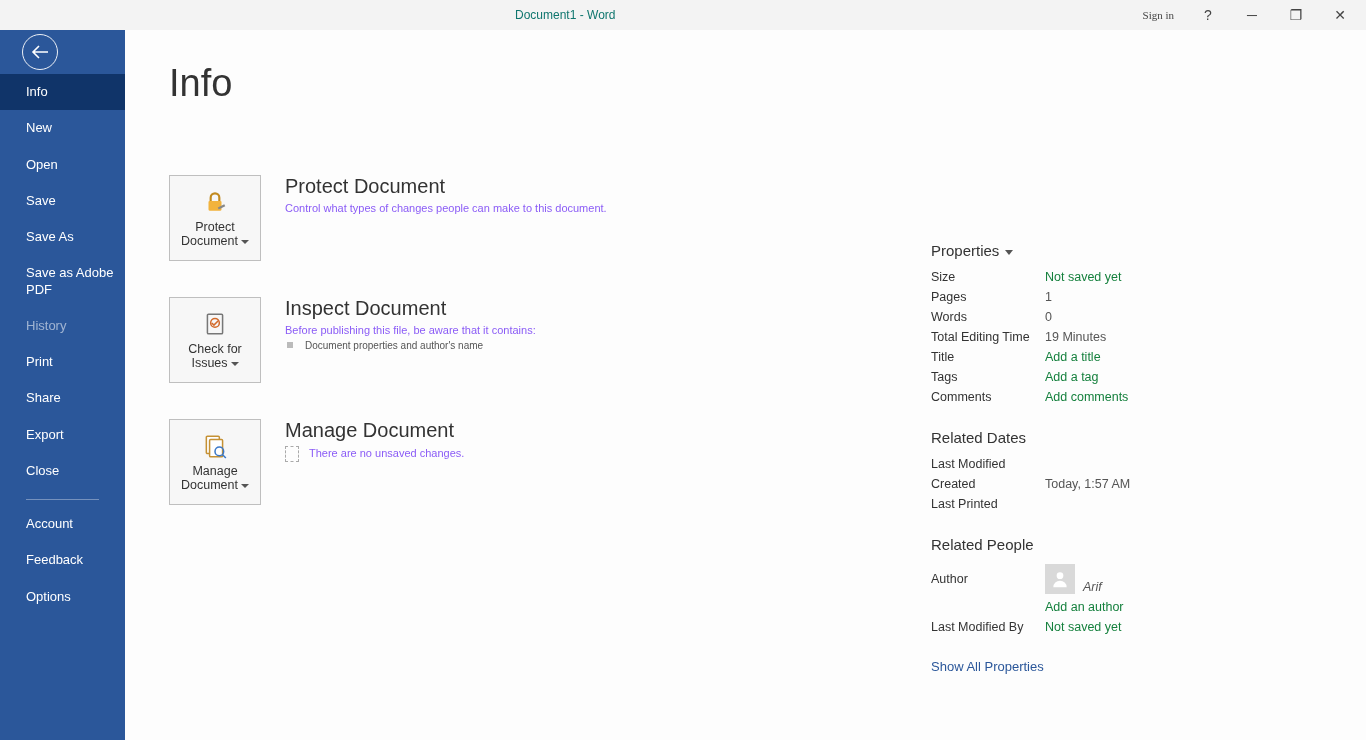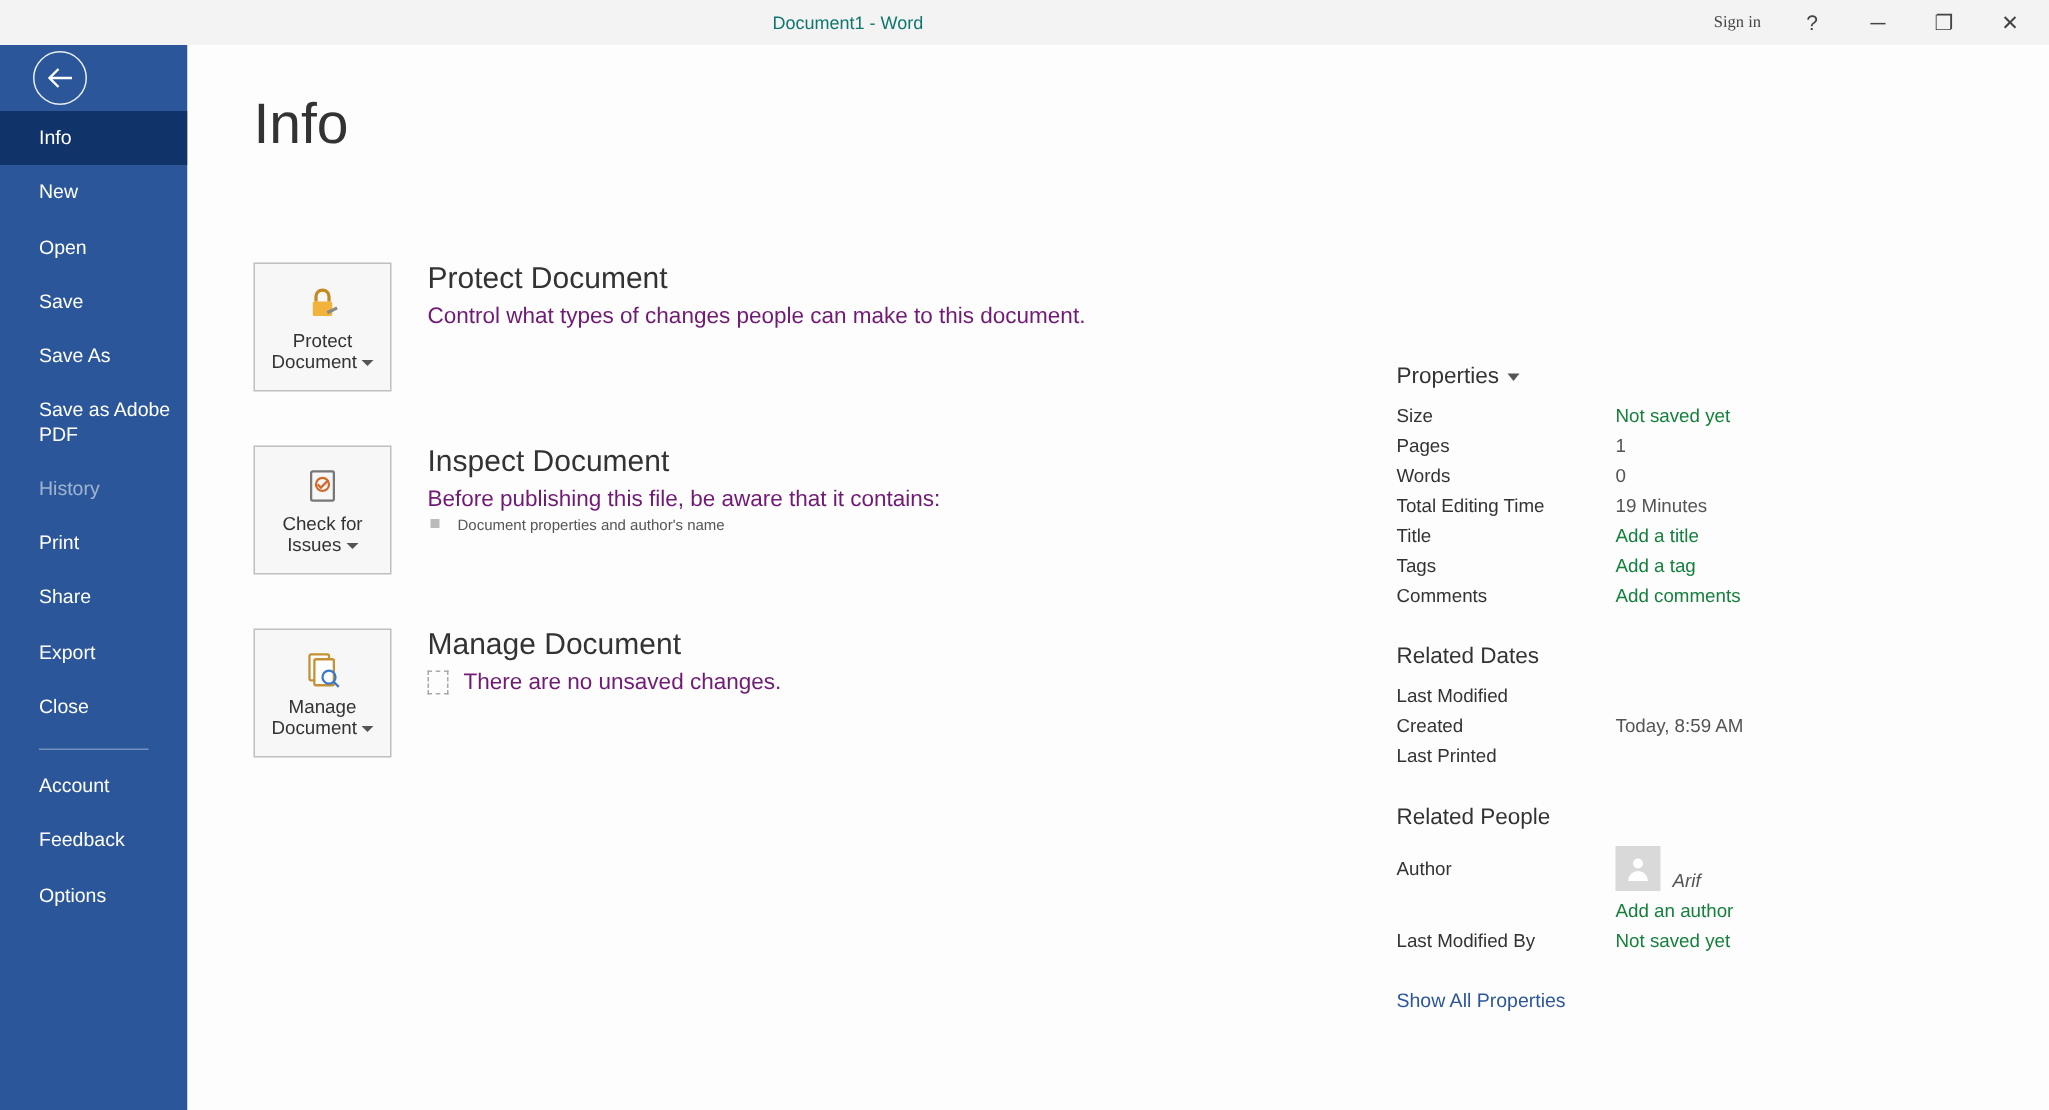--- a/index.html
+++ b/index.html
@@ -132,21 +132,21 @@
   display:inline-block;
   margin-left:3px;
   vertical-align:middle;
 }
 .sec-title {
   font-size: 20px;
   color: #333;
   margin: 0 0 4px 0;
   font-weight: 400;
 }
-.sec-desc { font-size: 15px; color: #701a75; }
+.sec-desc { font-size: 11px; color: #8b5cf6; }
 .sec-list { font-size: 10px; color: #555; margin-top:4px;}
 .sec-list .bullet{
   display:inline-block;width:6px;height:6px;background:#bbb;margin:0 12px 1px 2px;
 }
 
 
 .props {
   position: absolute;
   left: 806px;
   top: 212px;
@@ -160,21 +160,21 @@
 }
 .props h2.drop::after{
   content:"";
   border-left:4px solid transparent;
   border-right:4px solid transparent;
   border-top:5px solid #555;
   display:inline-block;
   margin-left:6px;vertical-align:middle;
 }
 .prop-table { width: 280px; }
-.prop-row { display:flex; font-size:12.5px; padding:3px 0;gap:32px;}
+.prop-row { display:flex; font-size:12.5px; padding:3px 0;}
 .prop-row .k{ width:114px; color:#333;}
 .prop-row .v{ color:#555;}
 .prop-row .v.ph{ color:#15803d;}
 .props .section{ margin-top:22px;}
 
 .author-line{display:flex;align-items:flex-end;font-style:italic;}
 .avatar{
   width:30px;height:30px;background:#d9d9d9;
   display:flex;align-items:center;justify-content:center;margin-right:8px;
 }
@@ -319,21 +319,21 @@
 
       <div class="section">
         <h2>Related Dates</h2>
         <div class="prop-table">
           <div class="prop-row">
               <span class="k">Last Modified</span>
               <span class="v"></span>
             </div>
           <div class="prop-row">
               <span class="k">Created</span>
-              <span class="v">Today, 8:59 AM</span>
+              <span class="v">Today, 1:57 AM</span>
             </div>
           <div class="prop-row">
               <span class="k">Last Printed</span>
               <span class="v"></span>
             </div>
         </div>
       </div>
 
       <div class="section">
         <h2>Related People</h2>

